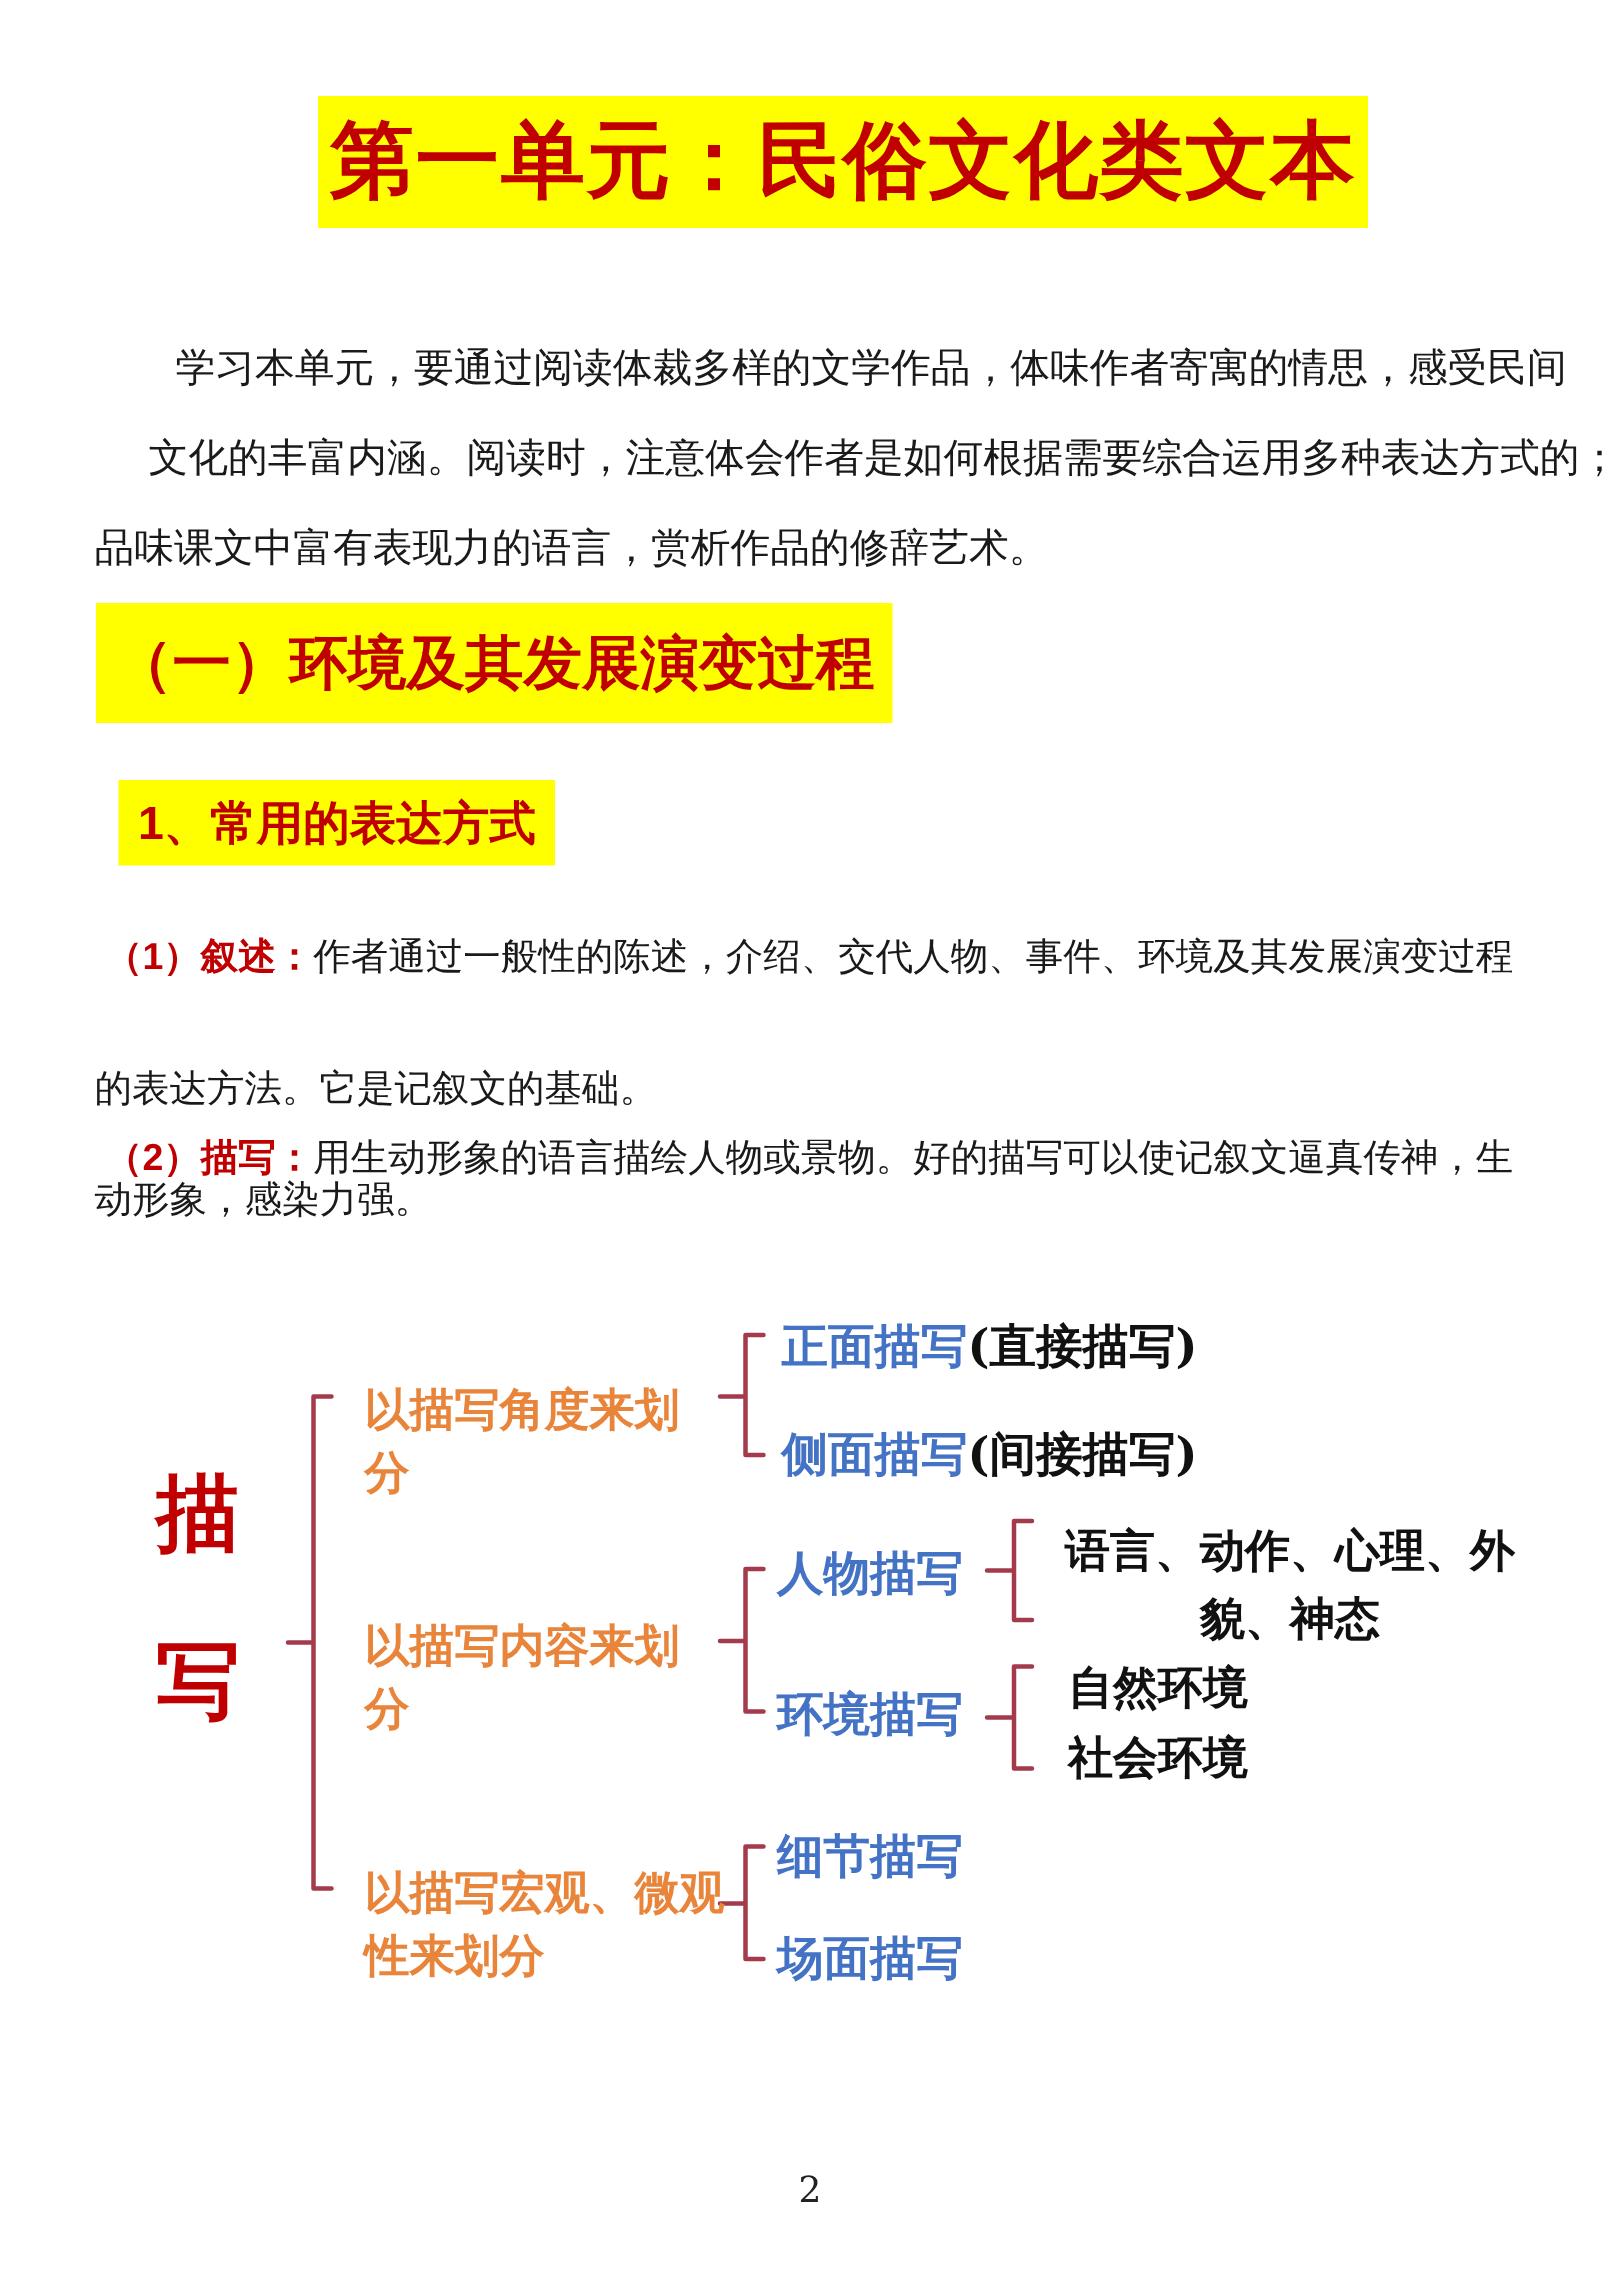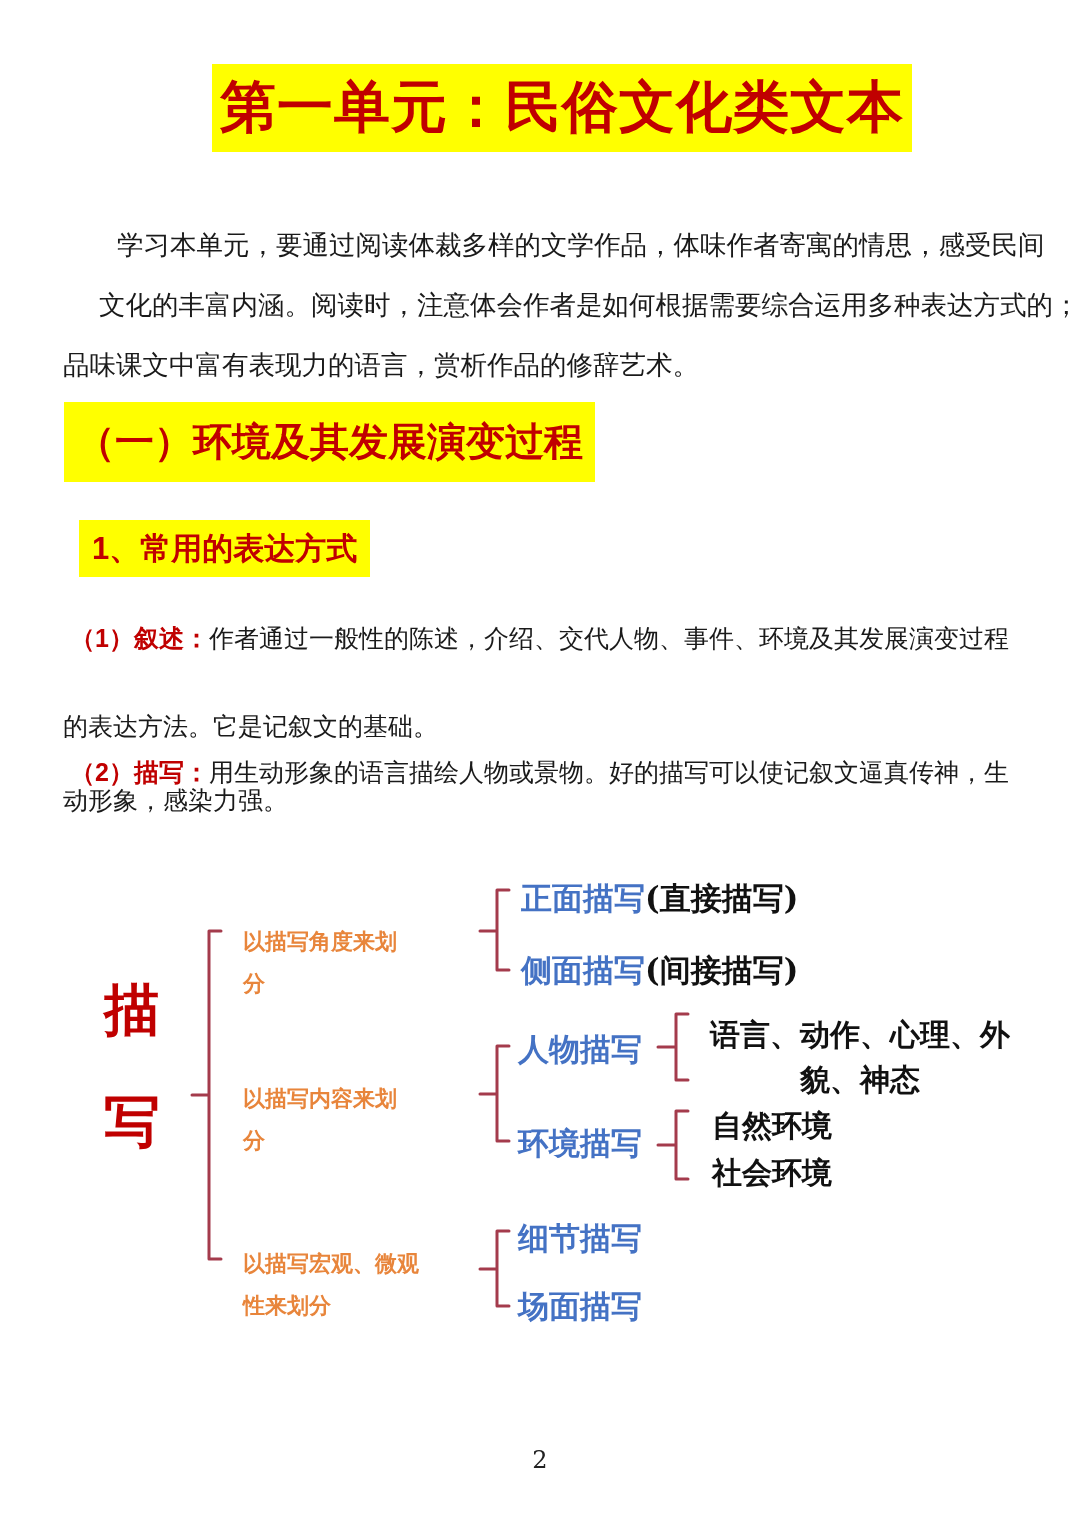--- a/index.html
+++ b/index.html
@@ -47,21 +47,21 @@
   
   .item-line { font-size: 25px; line-height: 33px; color: #1a1a1a; }
   .item-label { color: #C00000; font-weight: bold; }
 
   
   .dg-serif { font-family: "DejaVu Serif", serif; font-weight: bold; }
   .dg-root {
     font-size: 56px; color: #C00000; line-height: 58px;
   }
   .dg-branch {
-    font-size: 22px; color: #E8853B; line-height: 42px;
+    font-size: 30px; color: #E8853B; line-height: 42px;
   }
   .dg-blue { font-size: 31px; color: #4472C4; line-height: 34px; }
   .dg-note { color: #111111; }
   .dg-black { font-size: 30px; color: #111111; line-height: 45px; }
   .dg-black-single { font-size: 30px; color: #111111; line-height: 32px; }
 
   svg.connectors { position: absolute; left: 0; top: 0; pointer-events: none; }
 
   .page-number {
     left: 0; right: 0; top: 1446px; text-align: center;

